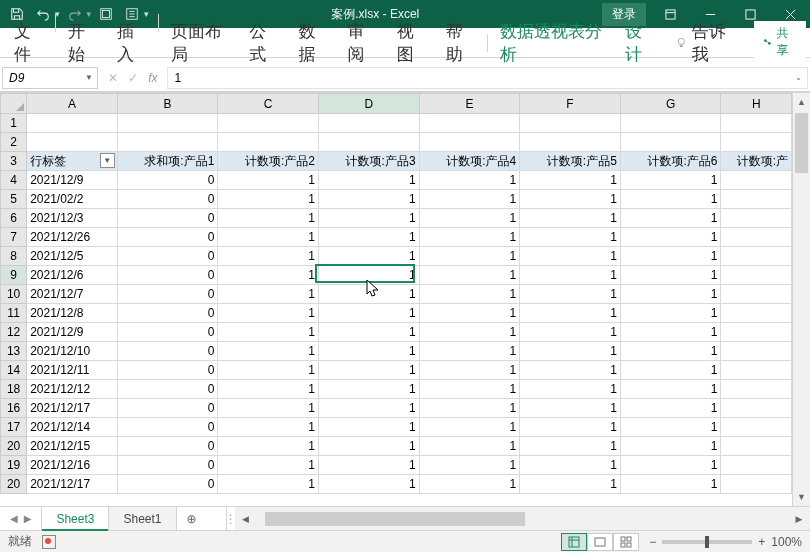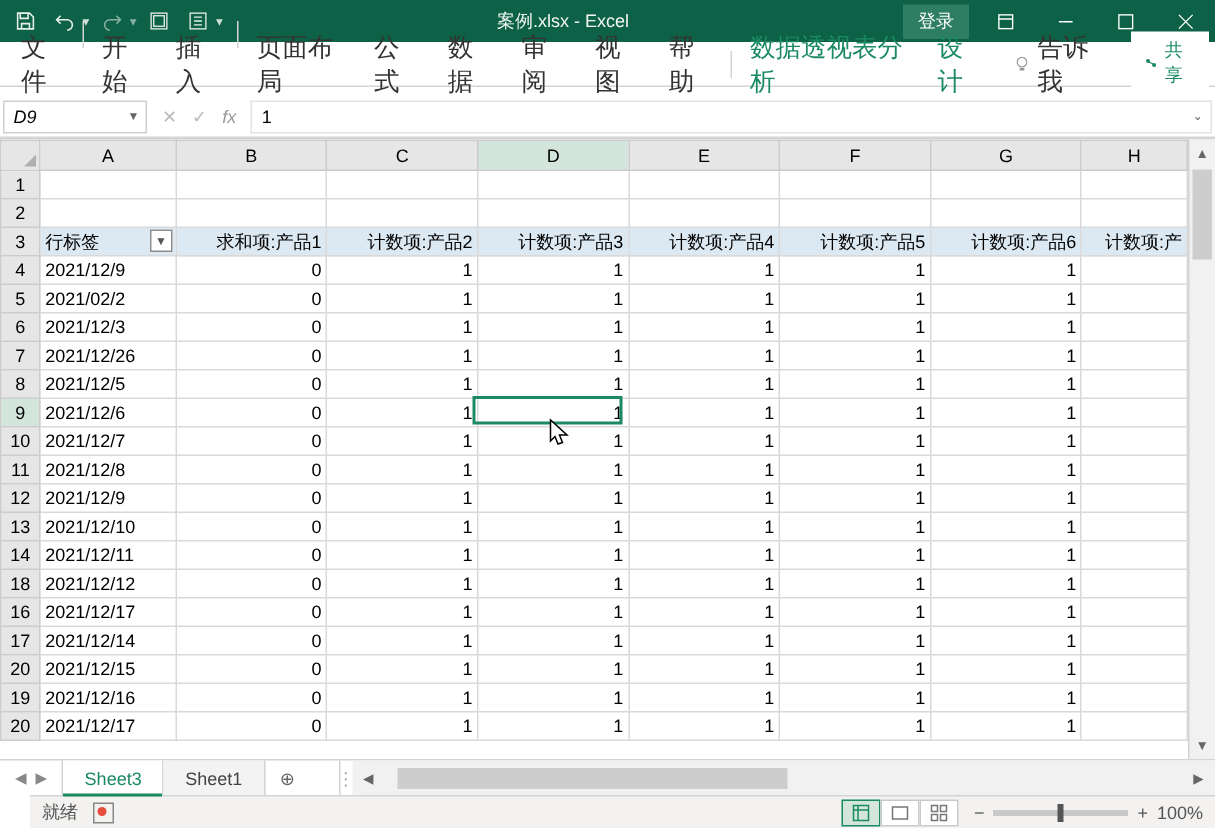--- a/index.html
+++ b/index.html
@@ -56,21 +56,21 @@
 .st-tab { padding:0 14px; display:flex; align-items:center; border-right:1px solid #d4d4d4; background:#fff; color:#1b8a62; font-size:12px; position:relative;}
 .st-tab.inactive{ color:#444; background:#f3f3f3;}
 .st-tab.active::after{content:""; position:absolute; left:0; right:0; bottom:-1px; height:2px; background:#1b8a62;}
 .st-add { width:30px; display:flex; align-items:center; justify-content:center; color:#666;}
 .st-spacer{flex:0 0 20px; border-right:1px solid #d4d4d4;}
 .hscroll { flex:1; display:flex; align-items:center; background:#f1f1f1; padding:0 2px; gap:0;}
 .hs-btn { width:18px; text-align:center; font-size:9px; color:#666;}
 .hs-track { flex:1; height:14px; position:relative; background:#f1f1f1;}
 .hs-thumb { position:absolute; left:10px; top:0; bottom:0; width:260px; background:#cdcdcd;}
 
-.statusbar { height:22px; background:#f3f2f1; border-top:1px solid #d4d4d4; display:flex; align-items:center; padding:0 8px; font-size:12px; color:#555; gap:10px;margin-left:20px;}
+.statusbar { height:22px; background:#f3f2f1; border-top:1px solid #d4d4d4; display:flex; align-items:center; padding:0 8px; font-size:12px; color:#555; gap:10px;}
 .sb-left{display:flex; align-items:center; gap:10px;}
 .sb-spacer{flex:1;}
 .view-btns { display:flex; gap:0;}
 .vbtn { width:26px; height:18px; border:1px solid #c9c9c9; display:flex; align-items:center; justify-content:center; background:#fff;}
 .vbtn.active{background:#d3e5dc; border-color:#1b8a62;}
 .vbtn svg{width:12px;height:12px;}
 .zoom { display:flex; align-items:center; gap:6px;}
 .zoom-track{width:90px; height:4px; background:#c9c9c9; position:relative;}
 .zoom-thumb{position:absolute; left:43px; top:-4px; width:4px; height:12px; background:#555;}
 .macro-icon{width:14px;height:14px;border:1px solid #888; position:relative;}

